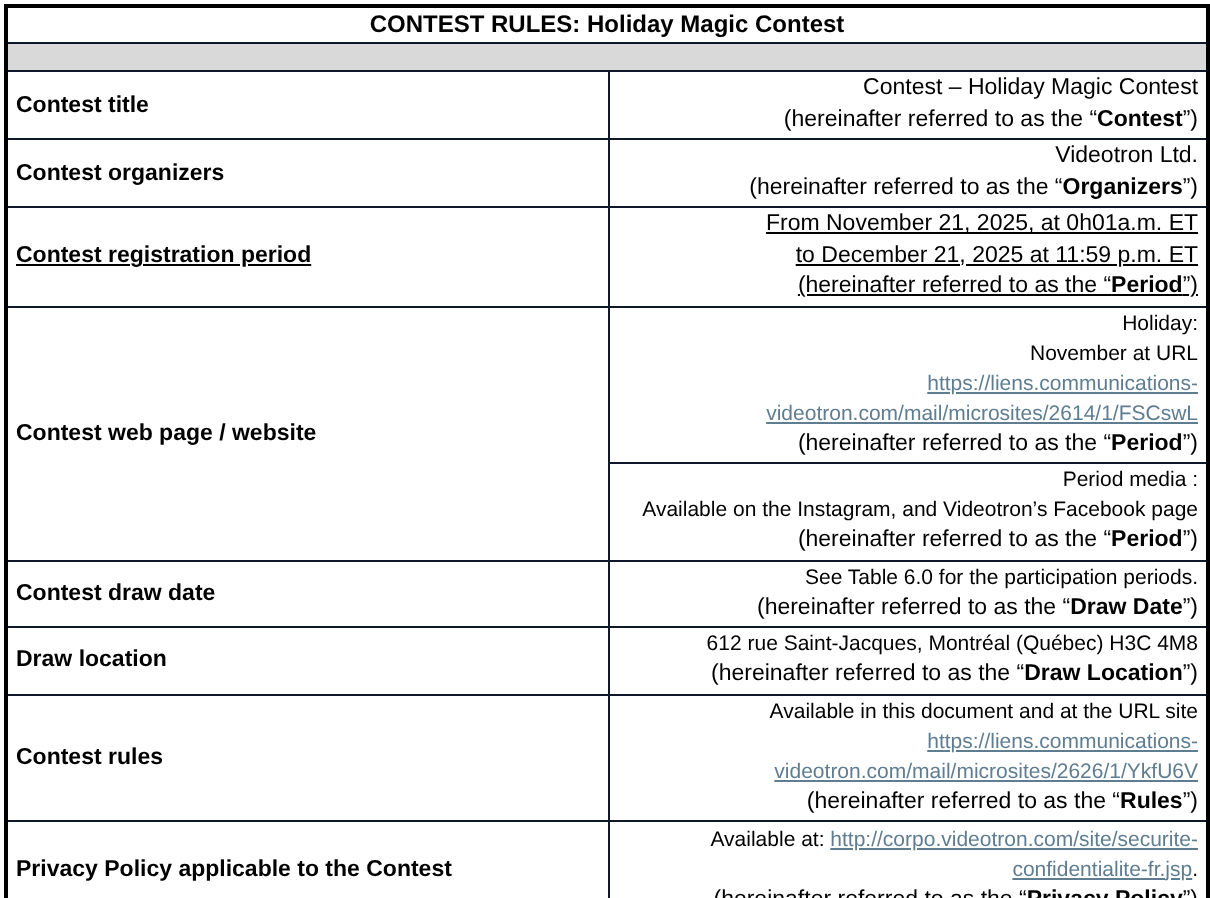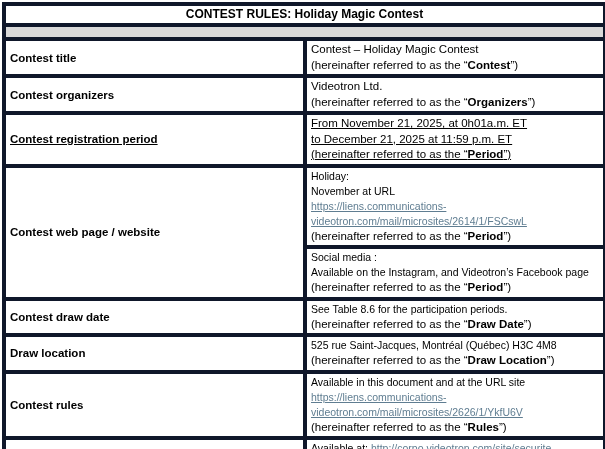--- a/index.html
+++ b/index.html
@@ -19,21 +19,21 @@
     box-sizing: border-box;
     padding: 2px;
   }
   table.rules {
     border-collapse: collapse;
     table-layout: fixed;
     width: 601px;
     border: 2px solid #000;
   }
   td {
-    border: 4px solid #0f172a;
+    border: 1px solid #0f172a;
     padding: 1px 4px;
     vertical-align: middle;
     box-sizing: border-box;
     overflow: hidden;
   }
   .header-cell {
     font-weight: bold;
     font-size: 12px;
     text-align: center;
     height: 17px;
@@ -43,21 +43,21 @@
     background: var(--band-color);
     height: 14px;
   }
   .label {
     font-weight: bold;
     font-size: 11.5px;
     text-align: left;
     line-height: 14px;
   }
   .val {
-    text-align: left;
+    text-align: right;
     margin-left: 18px;
   }
   .line-lg { font-size: 11.5px; line-height: 15.5px; }
   .line-sm { font-size: 10.5px; line-height: 15px; }
   .term { font-weight: bold; }
   a.doc-link {
     color: var(--link-color);
     text-decoration: underline;
     overflow-wrap: break-word;
     word-wrap: break-word;
@@ -132,42 +132,42 @@
           <a class="doc-link">https://liens.communications-videotron.com/mail/microsites/2614/1/FSCswL</a>
         </div>
         <div class="line-lg">
           <span>(hereinafter referred to as the “</span><span class="term">Period</span><span>”)</span>
         </div>
       </td>
     </tr>
 
     <tr class="r-web-b">
       <td class="val">
-        <div class="line-sm">Social media :</div>
+        <div class="line-sm">Period media :</div>
         <div class="line-sm">Available on the Instagram, and Videotron’s Facebook page</div>
         <div class="line-lg">
           <span>(hereinafter referred to as the “</span><span class="term">Period</span><span>”)</span>
         </div>
       </td>
     </tr>
 
     <tr class="r-date">
       <td class="label">Contest draw date</td>
       <td class="val">
-        <div class="line-sm">See Table 8.6 for the participation periods.</div>
+        <div class="line-sm">See Table 6.0 for the participation periods.</div>
         <div class="line-lg">
           <span>(hereinafter referred to as the “</span><span class="term">Draw Date</span><span>”)</span>
         </div>
       </td>
     </tr>
 
     <tr class="r-loc">
       <td class="label">Draw location</td>
       <td class="val">
-        <div class="line-sm">525 rue Saint-Jacques, Montréal (Québec) H3C 4M8</div>
+        <div class="line-sm">612 rue Saint-Jacques, Montréal (Québec) H3C 4M8</div>
         <div class="line-lg">
           <span>(hereinafter referred to as the “</span><span class="term">Draw Location</span><span>”)</span>
         </div>
       </td>
     </tr>
 
     <tr class="r-rules">
       <td class="label">Contest rules</td>
       <td class="val">
         <div class="line-sm">Available in this document and at the URL site</div>

